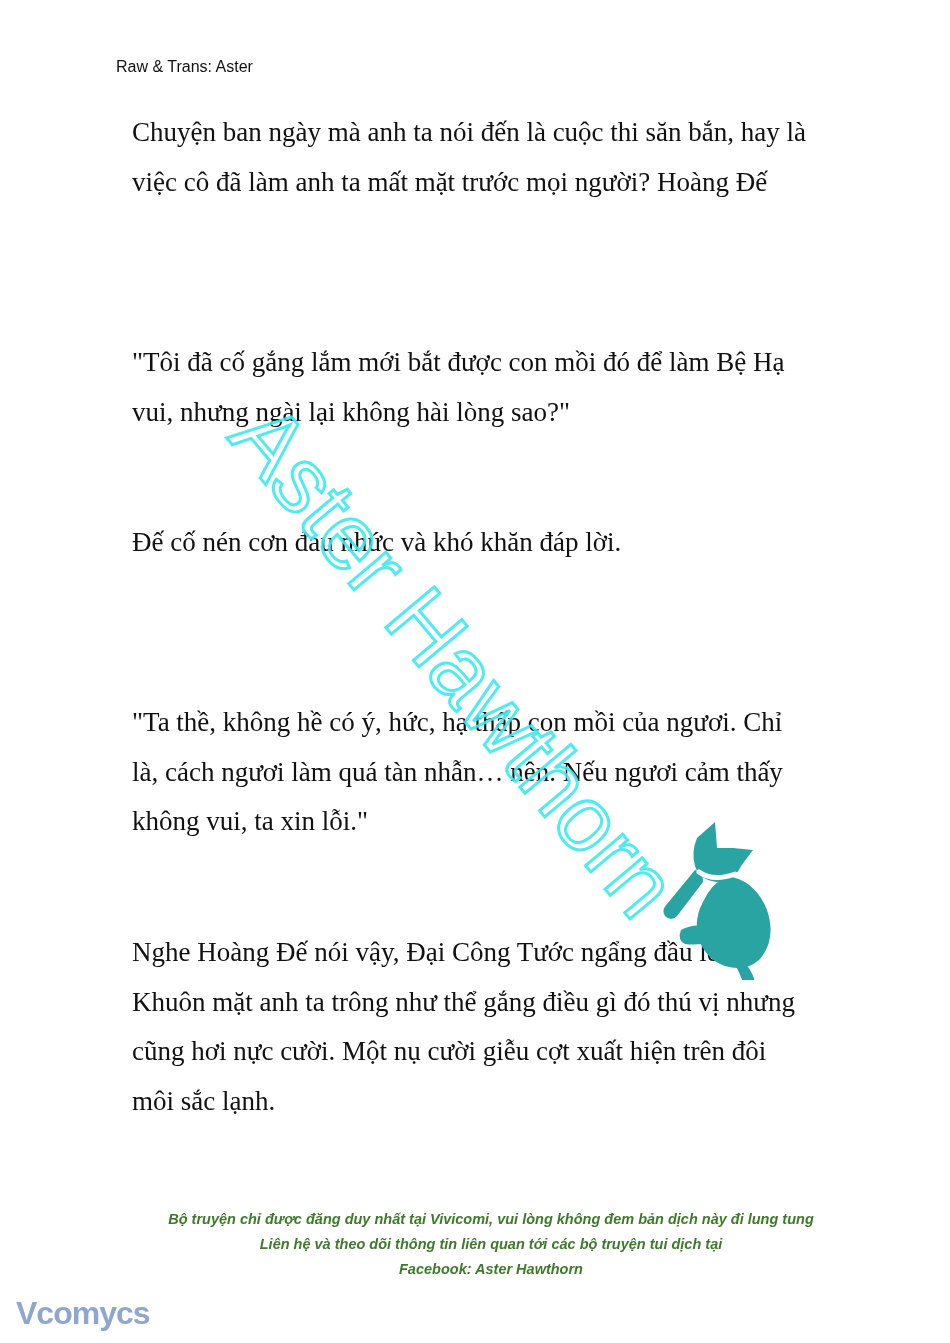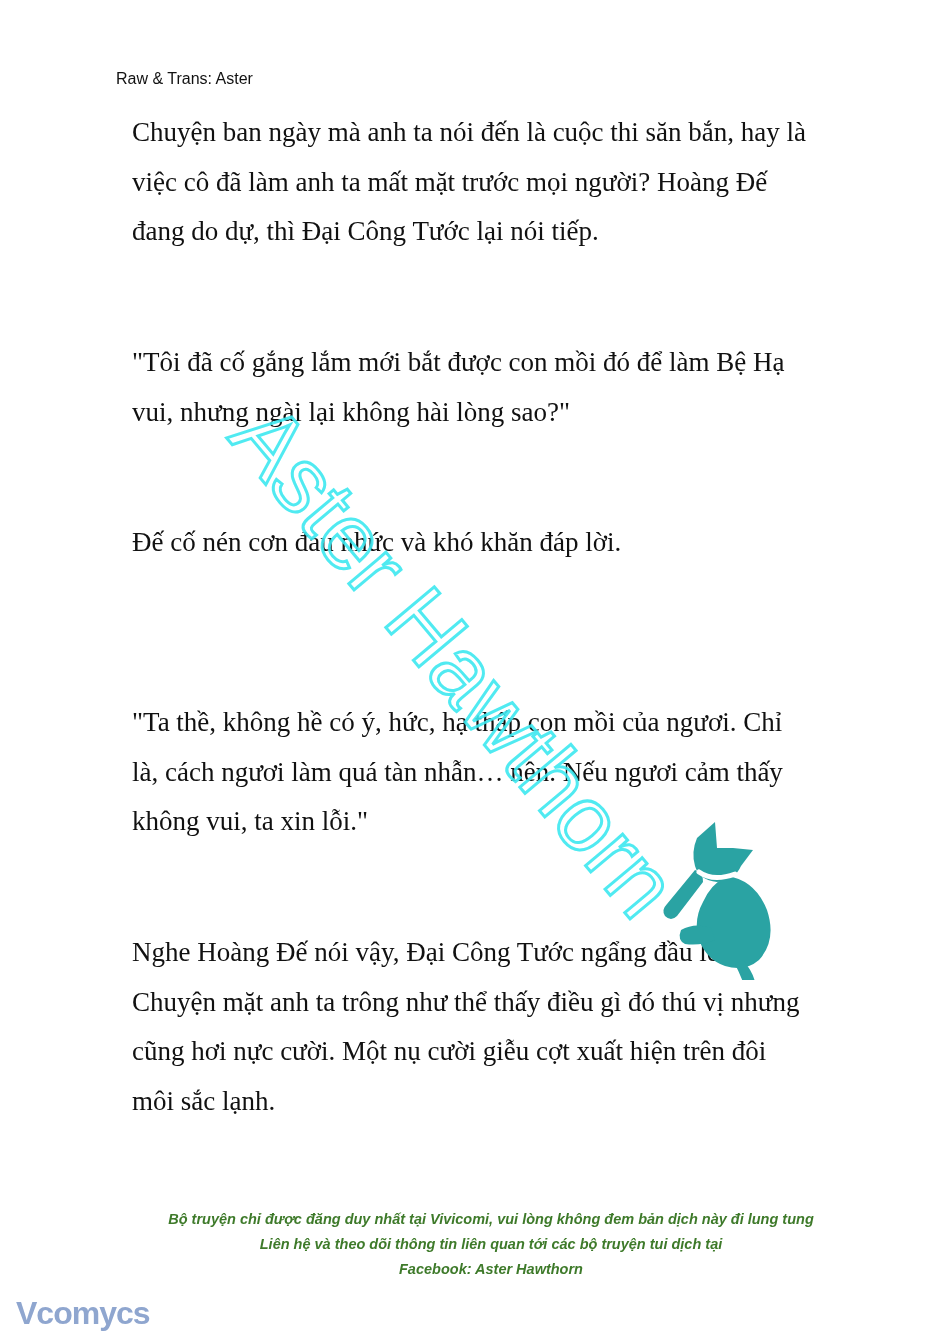--- a/index.html
+++ b/index.html
@@ -1,21 +1,21 @@
 <!DOCTYPE html>
 <html><head>
   <meta charset="utf-8">
   <style>
     html, body { margin: 0; padding: 0; }
     body {
       width: 950px; height: 1343px; position: relative; overflow: hidden;
       background: #ffffff;
     }
     .header {
-      position: absolute; left: 116px; top: 70px;
+      position: absolute; left: 116px; top: 58px;
       font-family: "Liberation Sans", sans-serif; font-size: 16px; color: #111;
     }
     .para {
       position: absolute; left: 116px; width: 730px;
       font-family: "Liberation Serif", serif; font-size: 27px; color: #111;
       line-height: 49.5px; margin: 0;
     }
     .para .line { display: block; white-space: nowrap; margin-left: 16px; }
     .footer {
       position: absolute; left: 0; width: 950px; top: 1207px;
@@ -38,41 +38,40 @@
     }
   </style>
 </head>
 <body>
 
 <div class="header">Raw &amp; Trans: Aster</div>
 
 <div class="para" style="top:108px">
   <span class="line">Chuyện ban ngày mà anh ta nói đến là cuộc thi săn bắn, hay là</span>
   <span class="line">việc cô đã làm anh ta mất mặt trước mọi người? Hoàng Đế</span>
-  <span class="line">đang do dự, thì Đại Công Tước lại nói tiếp.</span>
 </div>
 
 <div class="para" style="top:338px">
   <span class="line">"Tôi đã cố gắng lắm mới bắt được con mồi đó để làm Bệ Hạ</span>
   <span class="line">vui, nhưng ngài lại không hài lòng sao?"</span>
 </div>
 
 <div class="para" style="top:518px">
   <span class="line">Đế cố nén cơn đau nhức và khó khăn đáp lời.</span>
 </div>
 
 <div class="para" style="top:698px">
   <span class="line">"Ta thề, không hề có ý, hức, hạ thấp con mồi của ngươi. Chỉ</span>
   <span class="line">là, cách ngươi làm quá tàn nhẫn… nên. Nếu ngươi cảm thấy</span>
   <span class="line">không vui, ta xin lỗi."</span>
 </div>
 
 <div class="para" style="top:928px">
   <span class="line">Nghe Hoàng Đế nói vậy, Đại Công Tước ngẩng đầu lên.</span>
-  <span class="line">Chuyện mặt anh ta trông như thể thấy điều gì đó thú vị nhưng</span>
+  <span class="line">Khuôn mặt anh ta trông như thể gắng điều gì đó thú vị nhưng</span>
   <span class="line">cũng hơi nực cười. Một nụ cười giễu cợt xuất hiện trên đôi</span>
   <span class="line">môi sắc lạnh.</span>
 </div>
 
 <div class="watermark">Aster Hawthorn</div>
 
 <svg class="cat" viewBox="0 0 125 170">
   <g fill="#2aa3a3">
 
     <path d="M42 28 L60 12 L62 38 L78 38 L98 40 L86 56 Q80 70 62 72 Q44 70 40 56 Q36 42 42 28 Z"></path>

